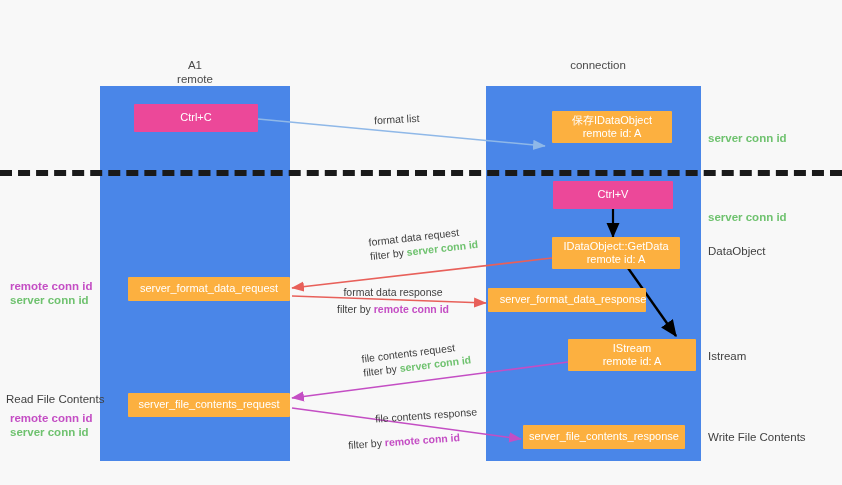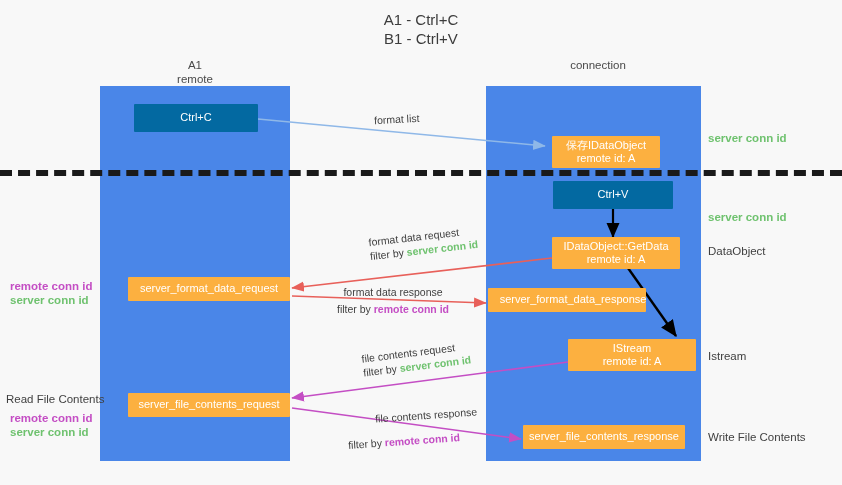--- a/index.html
+++ b/index.html
@@ -24,21 +24,21 @@
   }
 
   .lane{position:absolute;background:#4a86e8;}
 
   .node{
     position:absolute;box-sizing:border-box;
     display:flex;flex-direction:column;align-items:center;justify-content:center;
     text-align:center;color:#ffffff;font-size:11px;line-height:13.5px;
     border-radius:1px;
   }
-  .node.green{background:#0369a1;}
+  .node.green{background:#ec4899;}
   .node.orange{background:#fbb03b;background:#fcb040;}
   .node .l2{font-size:11px;}
 
   .sidelabel{position:absolute;font-size:11.5px;line-height:15px;}
   .sidelabel.green{color:#6fc26f;font-weight:bold;}
   .sidelabel.dark{color:#3f3f3f;}
   .sidelabel.magenta{color:#c44ec4;font-weight:bold;}
 
   .edgelabel{
     position:absolute;font-size:10.5px;line-height:14px;color:#3f3f3f;white-space:nowrap;
@@ -46,24 +46,20 @@
   .edgelabel .g{color:#6fc26f;font-weight:bold;}
   .edgelabel .m{color:#c44ec4;font-weight:bold;}
 
   .dashline{position:absolute;left:0;width:842px;height:0;border-top:6px dashed #1a1a1a;}
 </style>
 </head>
 <body>
 
 <div id="stage">
 
-  <div class="title">
-    <div>A1 - Ctrl+C</div>
-    <div>B1 - Ctrl+V</div>
-  </div>
 
   <div class="colhead" style="left:125px;top:58px;width:140px;">
     <div>A1</div>
     <div>remote</div>
   </div>
   <div class="colhead" style="left:528px;top:58px;width:140px;">
     <div>connection</div>
   </div>
 
   <div class="lane" style="left:100px;top:86px;width:190px;height:375px;"></div>
@@ -99,21 +95,21 @@
 
     <line x1="292" y1="408" x2="521" y2="439" stroke="#c44ec4" stroke-width="1.6" marker-end="url(#ah-mag)"></line>
   </svg>
 
   <div class="dashline" style="top:170px;"></div>
 
   <div class="node green" style="left:134px;top:104px;width:124px;height:28px;">
     <div>Ctrl+C</div>
   </div>
 
-  <div class="node orange" style="left:552px;top:136px;width:108px;height:32px;">
+  <div class="node orange" style="left:552px;top:111px;width:120px;height:32px;">
     <div>保存IDataObject</div>
     <div class="l2">remote id: A</div>
   </div>
 
   <div class="node green" style="left:553px;top:181px;width:120px;height:28px;">
     <div>Ctrl+V</div>
   </div>
 
   <div class="node orange" style="left:552px;top:237px;width:128px;height:32px;">
     <div>IDataObject::GetData</div>

